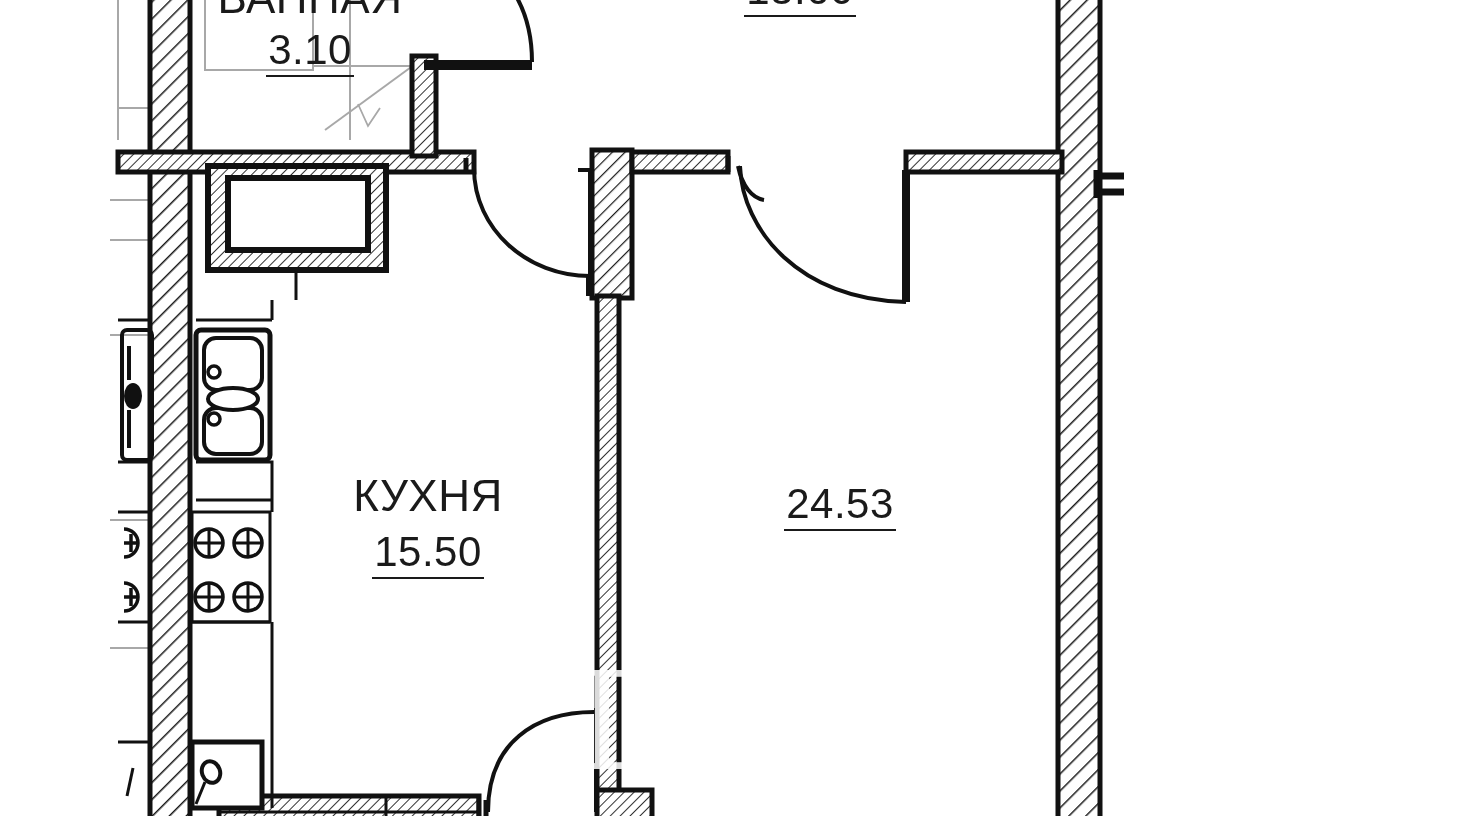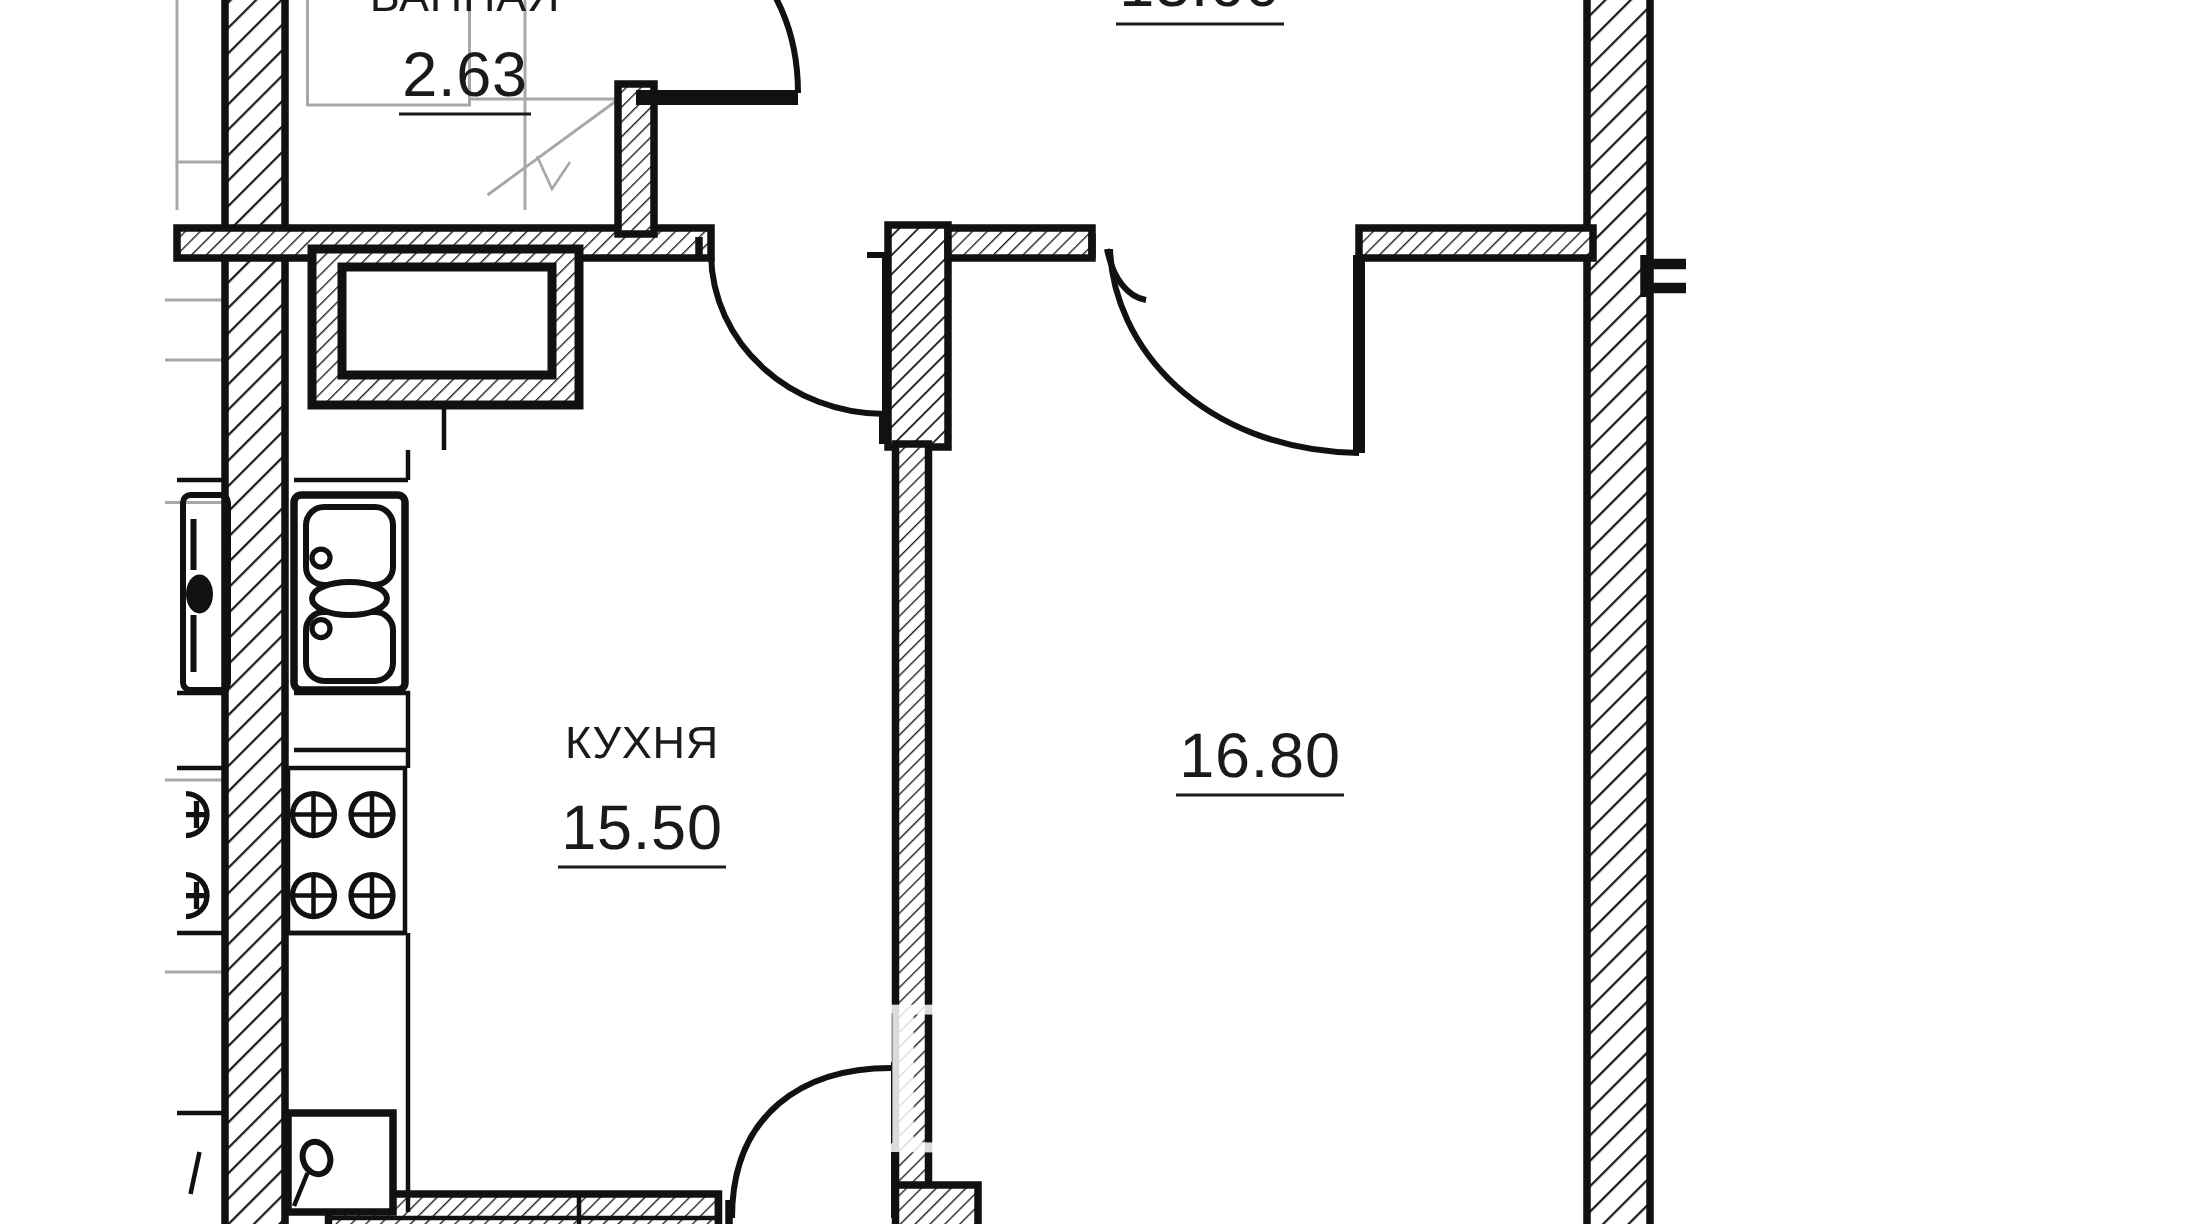--- a/index.html
+++ b/index.html
@@ -28,21 +28,21 @@
   .room-label {
     position: absolute;
     text-align: center;
     color: #1a1a1a;
     font-family: "Liberation Sans", sans-serif;
     white-space: nowrap;
     letter-spacing: 0.5px;
     user-select: none;
   }
   .room-name {
-    font-size: 30px;
+    font-size: 44px;
     line-height: 48px;
     font-weight: 400;
   }
   .room-area {
     font-size: 42px;
     line-height: 48px;
     font-weight: 400;
     display: inline-block;
     border-bottom: 2px solid #1a1a1a;
     padding: 0 2px 1px 2px;
@@ -214,39 +214,39 @@
       <path d="M272 808 L272 742"></path>
       <path d="M478 796 L478 816"></path>
       <path d="M386 796 L386 816"></path>
       <path d="M219 812 L479 812"></path>
     </g>
   </svg>
 
   <div class="room-label" style="left:200px; top:-26px; width:220px;">
     <div class="room-name">ВАННАЯ</div>
     <div style="margin-top:4px;">
-      <span class="room-area">2.63</span>
+      <span class="room-area">3.10</span>
     </div>
   </div>
 
   <div class="room-label" style="left:680px; top:-38px; width:240px;">
     <div class="room-name"></div>
     <div style="margin-top:4px;">
       <span class="room-area">13.60</span>
     </div>
   </div>
 
   <div class="room-label" style="left:278px; top:472px; width:300px;">
     <div class="room-name">КУХНЯ</div>
     <div style="margin-top:8px;">
       <span class="room-area">15.50</span>
     </div>
   </div>
 
   <div class="room-label" style="left:690px; top:472px; width:300px;">
     <div style="margin-top:8px;">
-      <span class="room-area">16.80</span>
+      <span class="room-area">24.53</span>
     </div>
   </div>
 
   <div class="watermark" style="left:578px; top:632px;">DI</div>
 
 </div>
 
 </body></html>

